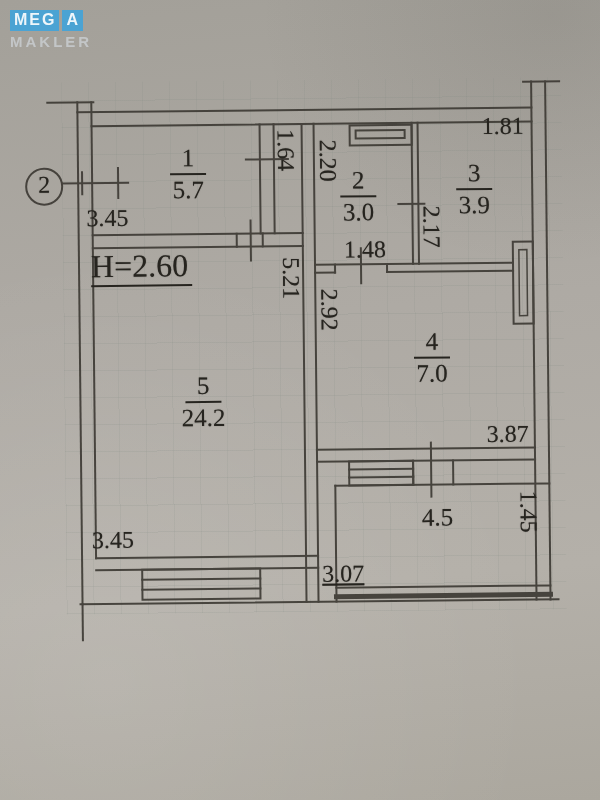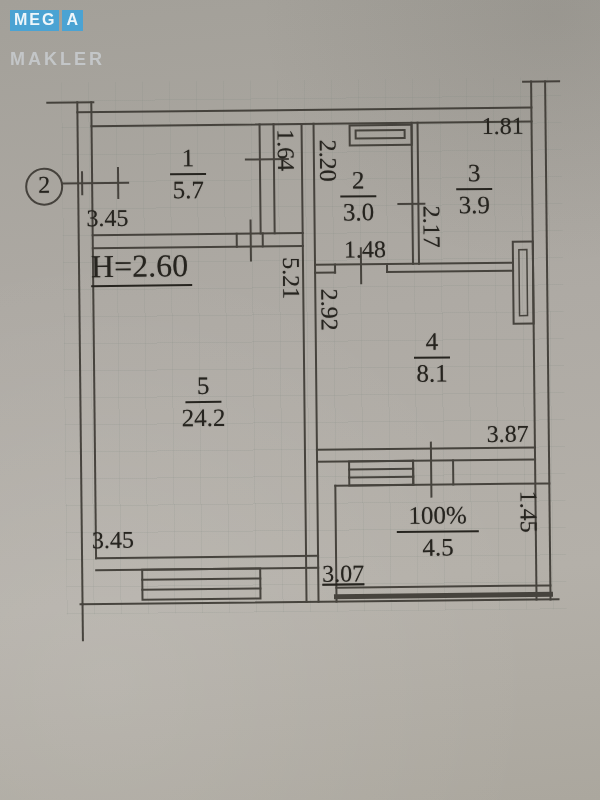--- a/index.html
+++ b/index.html
@@ -33,21 +33,21 @@
   .room-label .area{font-size:25px;margin-top:2px;}
   .hnote{font-size:32px;border-bottom:2px solid #26241f;padding:0 4px 2px 0;}
   .axis-num{font-size:24px;width:24px;text-align:center;}
   
   .logo{position:absolute;left:10px;top:10px;font-family:"Liberation Sans","DejaVu Sans",sans-serif;}
   .logo-top{display:flex;gap:3px;}
   .logo-seg{
     background:#4ba3d3;color:#eef6fa;font-weight:bold;font-size:16px;
     letter-spacing:2px;padding:1px 3px 2px 4px;
   }
-  .logo-bottom{color:#c9cdd0;font-weight:bold;font-size:18px;letter-spacing:3px;margin-top:18px;opacity:.85;}
+  .logo-bottom{color:#c9cdd0;font-weight:bold;font-size:15px;letter-spacing:3px;margin-top:2px;opacity:.85;}
 </style>
 </head>
 <body>
 
 <div class="stage">
 
   <div class="logo">
     <div class="logo-top">
       <span class="logo-seg">MEG</span>
       <span class="logo-seg">A</span>
@@ -141,28 +141,27 @@
     <div class="lbl room-label" style="left:330px;top:168px;width:60px;">
       <span class="num">2</span>
       <span class="area">3.0</span>
     </div>
     <div class="lbl room-label" style="left:446px;top:162px;width:60px;">
       <span class="num">3</span>
       <span class="area">3.9</span>
     </div>
     <div class="lbl room-label" style="left:400px;top:330px;width:64px;">
       <span class="num">4</span>
-      <span class="area">8.1</span>
+      <span class="area">7.0</span>
     </div>
     <div class="lbl room-label" style="left:168px;top:372px;width:70px;">
       <span class="num">5</span>
       <span class="area">24.2</span>
     </div>
     <div class="lbl room-label" style="left:396px;top:504px;width:80px;">
-      <span class="num">100%</span>
       <span class="area">4.5</span>
     </div>
 
     <div class="lbl hnote" style="left:92px;top:248px;">H=2.60</div>
 
     <div class="lbl dim" style="left:88px;top:204px;">3.45</div>
     <div class="lbl dim vdim" style="left:256px;top:137px;">1.64</div>
     <div class="lbl dim vdim" style="left:298px;top:148px;">2.20</div>
     <div class="lbl dim" style="left:484px;top:116px;">1.81</div>
     <div class="lbl dim vdim" style="left:401px;top:215px;">2.17</div>

